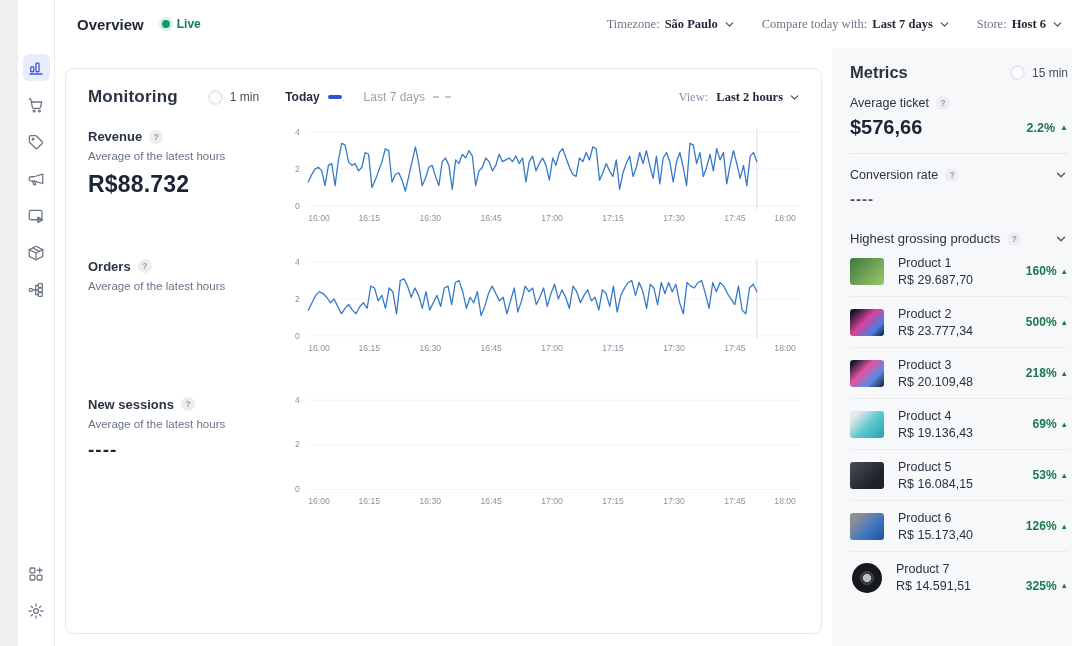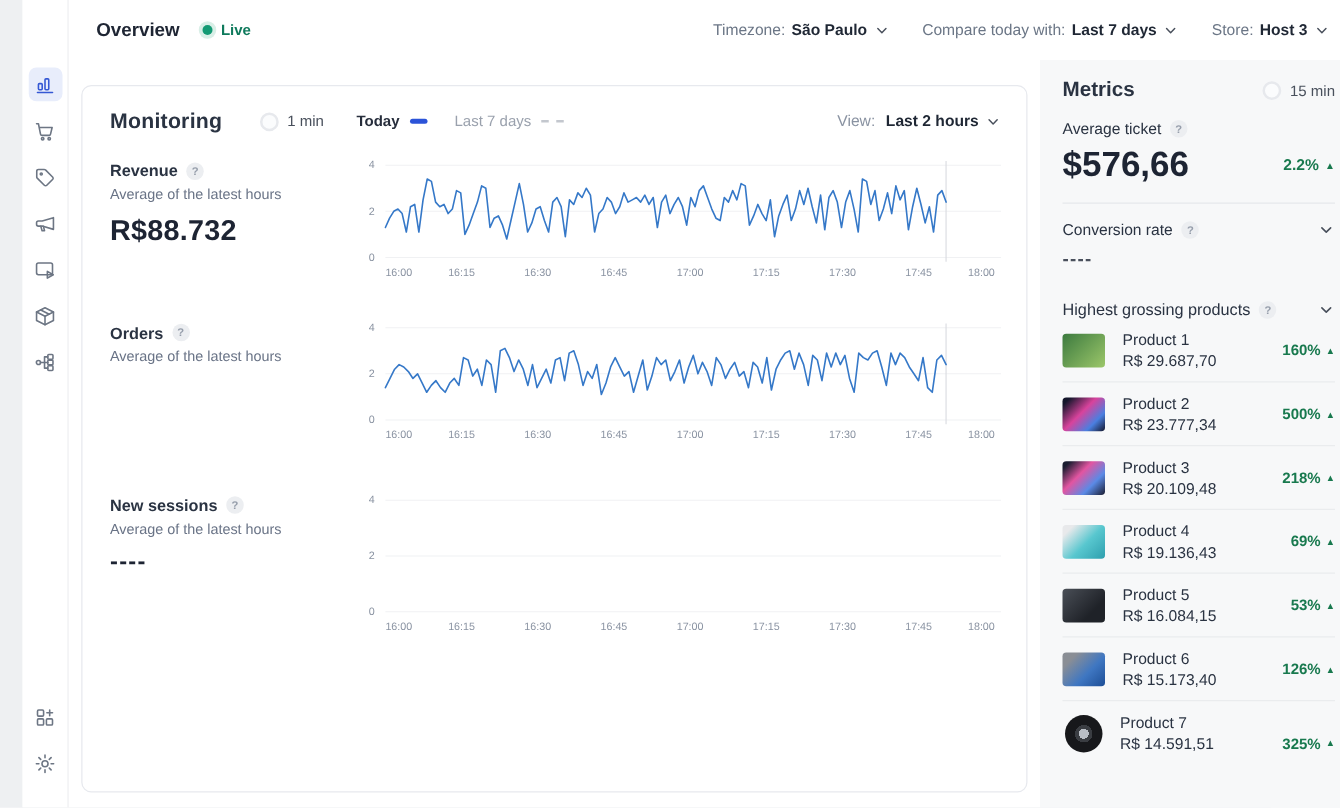--- a/index.html
+++ b/index.html
@@ -13,21 +13,21 @@
   .nav-item svg{display:block;}
 
   
   .main{flex:1;display:flex;flex-direction:column;min-width:0;}
   .topbar{height:48px;display:flex;align-items:center;padding:0 26px 0 22px;background:#fff;flex:none;}
   .page-title{font-size:15px;font-weight:bold;color:#1e2533;}
   .live-badge{display:flex;align-items:center;margin-left:18px;}
   .live-dot{width:8px;height:8px;border-radius:50%;background:#149a74;box-shadow:0 0 0 3px #d9efe7;margin-right:7px;}
   .live-text{font-size:12px;color:#0f7a5c;font-weight:bold;}
   .topbar-controls{margin-left:auto;display:flex;align-items:center;gap:26px;}
-  .ctl{display:flex;align-items:center;font-size:12.5px;cursor:pointer;}
+  .ctl{display:flex;align-items:center;font-size:12.5px;cursor:pointer;font-family:Liberation Serif, serif;}
   .ctl .lbl{color:#6b7686;margin-right:5px;}
   .ctl .val{color:#1f2734;font-weight:bold;}
   .chev{margin-left:5px;color:#49505c;display:flex;}
 
   
   .body{flex:1;display:flex;min-height:0;}
   .content{flex:1;padding:20px 10px 12px 10px;box-sizing:border-box;background:#fff;}
   .monitor-card{background:#fff;border:1px solid #e7e9ee;border-radius:8px;height:566px;box-sizing:border-box;padding:18px 20px 10px 22px;overflow:hidden;}
   .card-head{display:flex;align-items:center;}
   .monitor-title{font-size:17px;font-weight:bold;color:#2a3342;letter-spacing:.2px;}
@@ -55,21 +55,21 @@
   .chart-box svg{display:block;width:100%;height:auto;}
 
   
   .metrics-panel{width:258px;flex:none;background:#f7f8f9;padding:15px 22px 0 18px;box-sizing:border-box;overflow:hidden;}
   .metrics-head{display:flex;align-items:center;justify-content:space-between;}
   .metrics-title{font-size:16.5px;font-weight:bold;color:#2a3342;}
   .m-block{margin-top:14px;}
   .m-label-row{display:flex;align-items:center;}
   .m-label{font-size:12.5px;font-weight:normal;color:#2a3342;}
   .m-value-row{display:flex;align-items:center;justify-content:space-between;margin-top:6px;}
-  .m-value{font-size:28px;font-weight:bold;color:#1d2433;}
+  .m-value{font-size:20px;font-weight:bold;color:#1d2433;}
   .delta{font-size:12.5px;font-weight:bold;color:#18794e;display:flex;align-items:center;}
   .delta .tri{font-size:8px;margin-left:5px;}
   .m-divider{border-top:1px solid #e6e8eb;margin:14px 0 0;}
   .dashes{font-size:15px;font-weight:bold;color:#49505c;letter-spacing:1px;margin-top:8px;}
   .row-spread{display:flex;align-items:center;justify-content:space-between;}
   .products-head{margin-top:24px;display:flex;align-items:center;}
   .products-head .m-label{font-size:13px;}
   .products-head .chev{margin-left:auto;}
   .product-row{display:flex;align-items:center;padding:9.5px 0;border-bottom:1px solid #eaecee;}
   .product-row:last-child{border-bottom:none;align-items:flex-end;}
@@ -200,21 +200,21 @@
           <span class="lbl">Compare today with:</span>
           <span class="val">Last 7 days</span>
           <span class="chev">
               <svg width="13" height="13" viewBox="0 0 24 24" fill="none" stroke="currentColor" stroke-width="2.2" stroke-linecap="round" stroke-linejoin="round">
                 <path d="M6 9l6 6 6-6"></path>
               </svg>
             </span>
         </div>
         <div class="ctl">
           <span class="lbl">Store:</span>
-          <span class="val">Host 3</span>
+          <span class="val">Host 6</span>
           <span class="chev">
               <svg width="13" height="13" viewBox="0 0 24 24" fill="none" stroke="currentColor" stroke-width="2.2" stroke-linecap="round" stroke-linejoin="round">
                 <path d="M6 9l6 6 6-6"></path>
               </svg>
             </span>
         </div>
       </div>
     </header>
 
     <div class="body">

